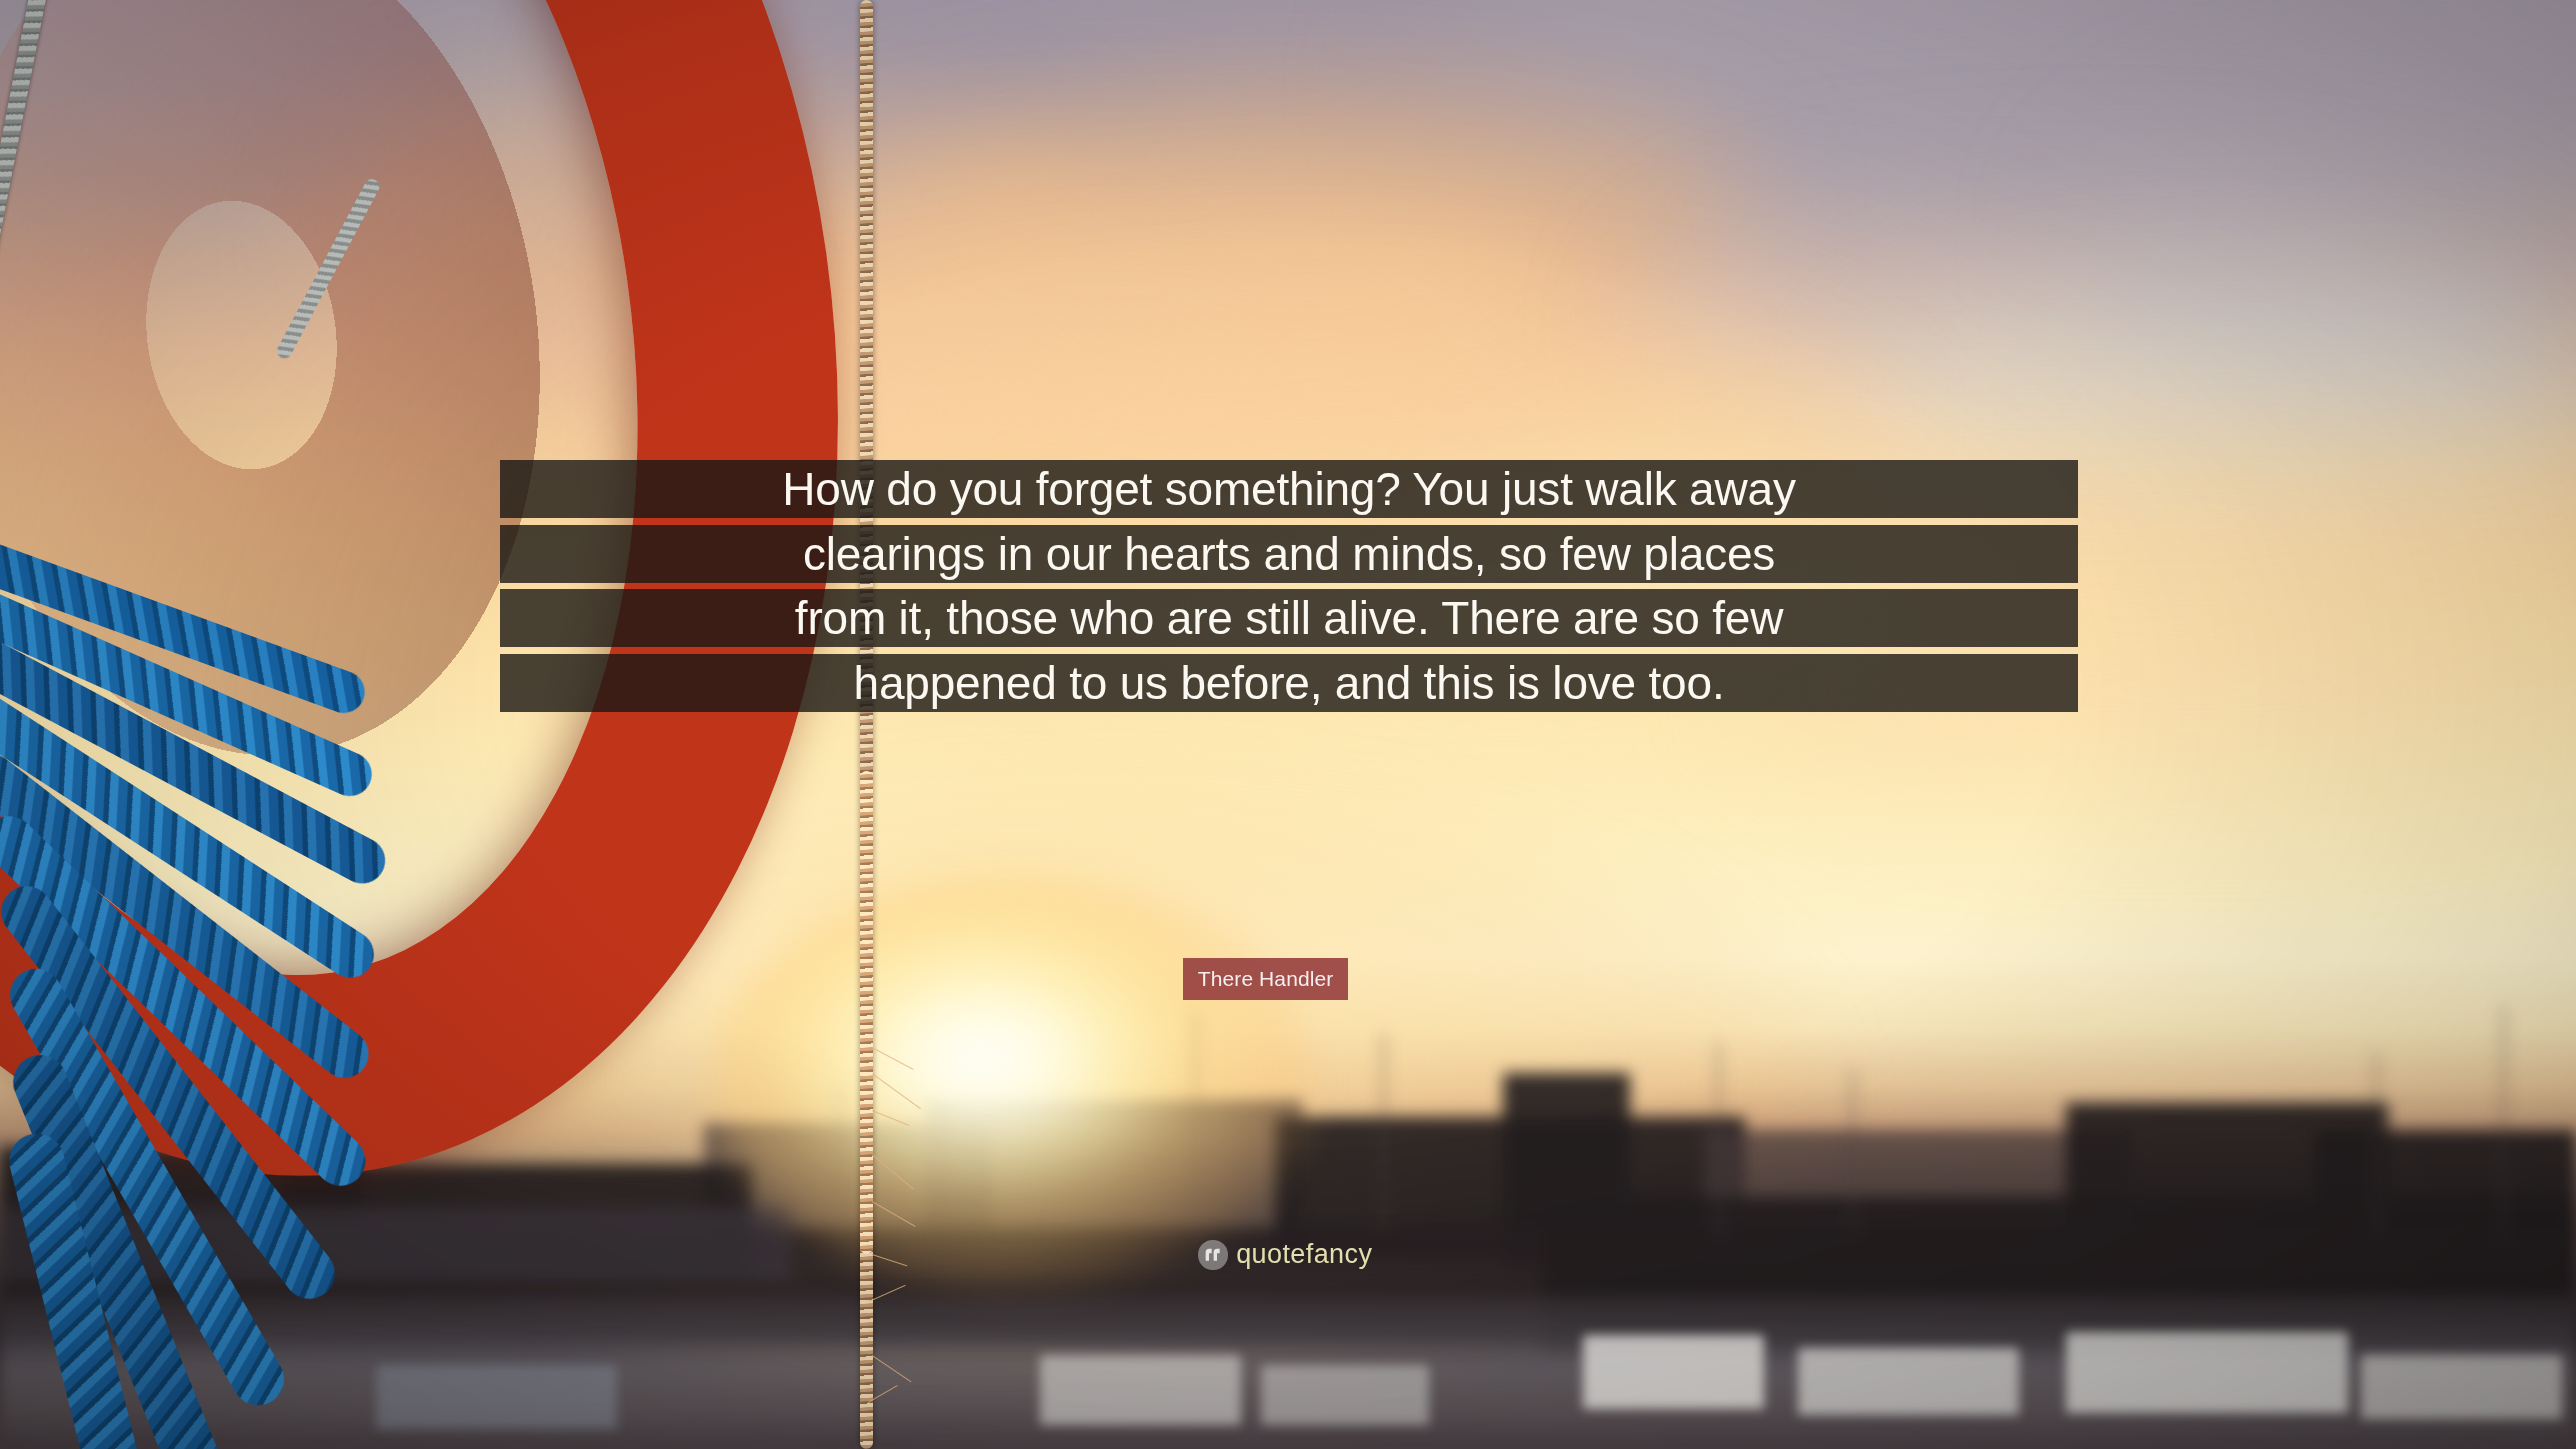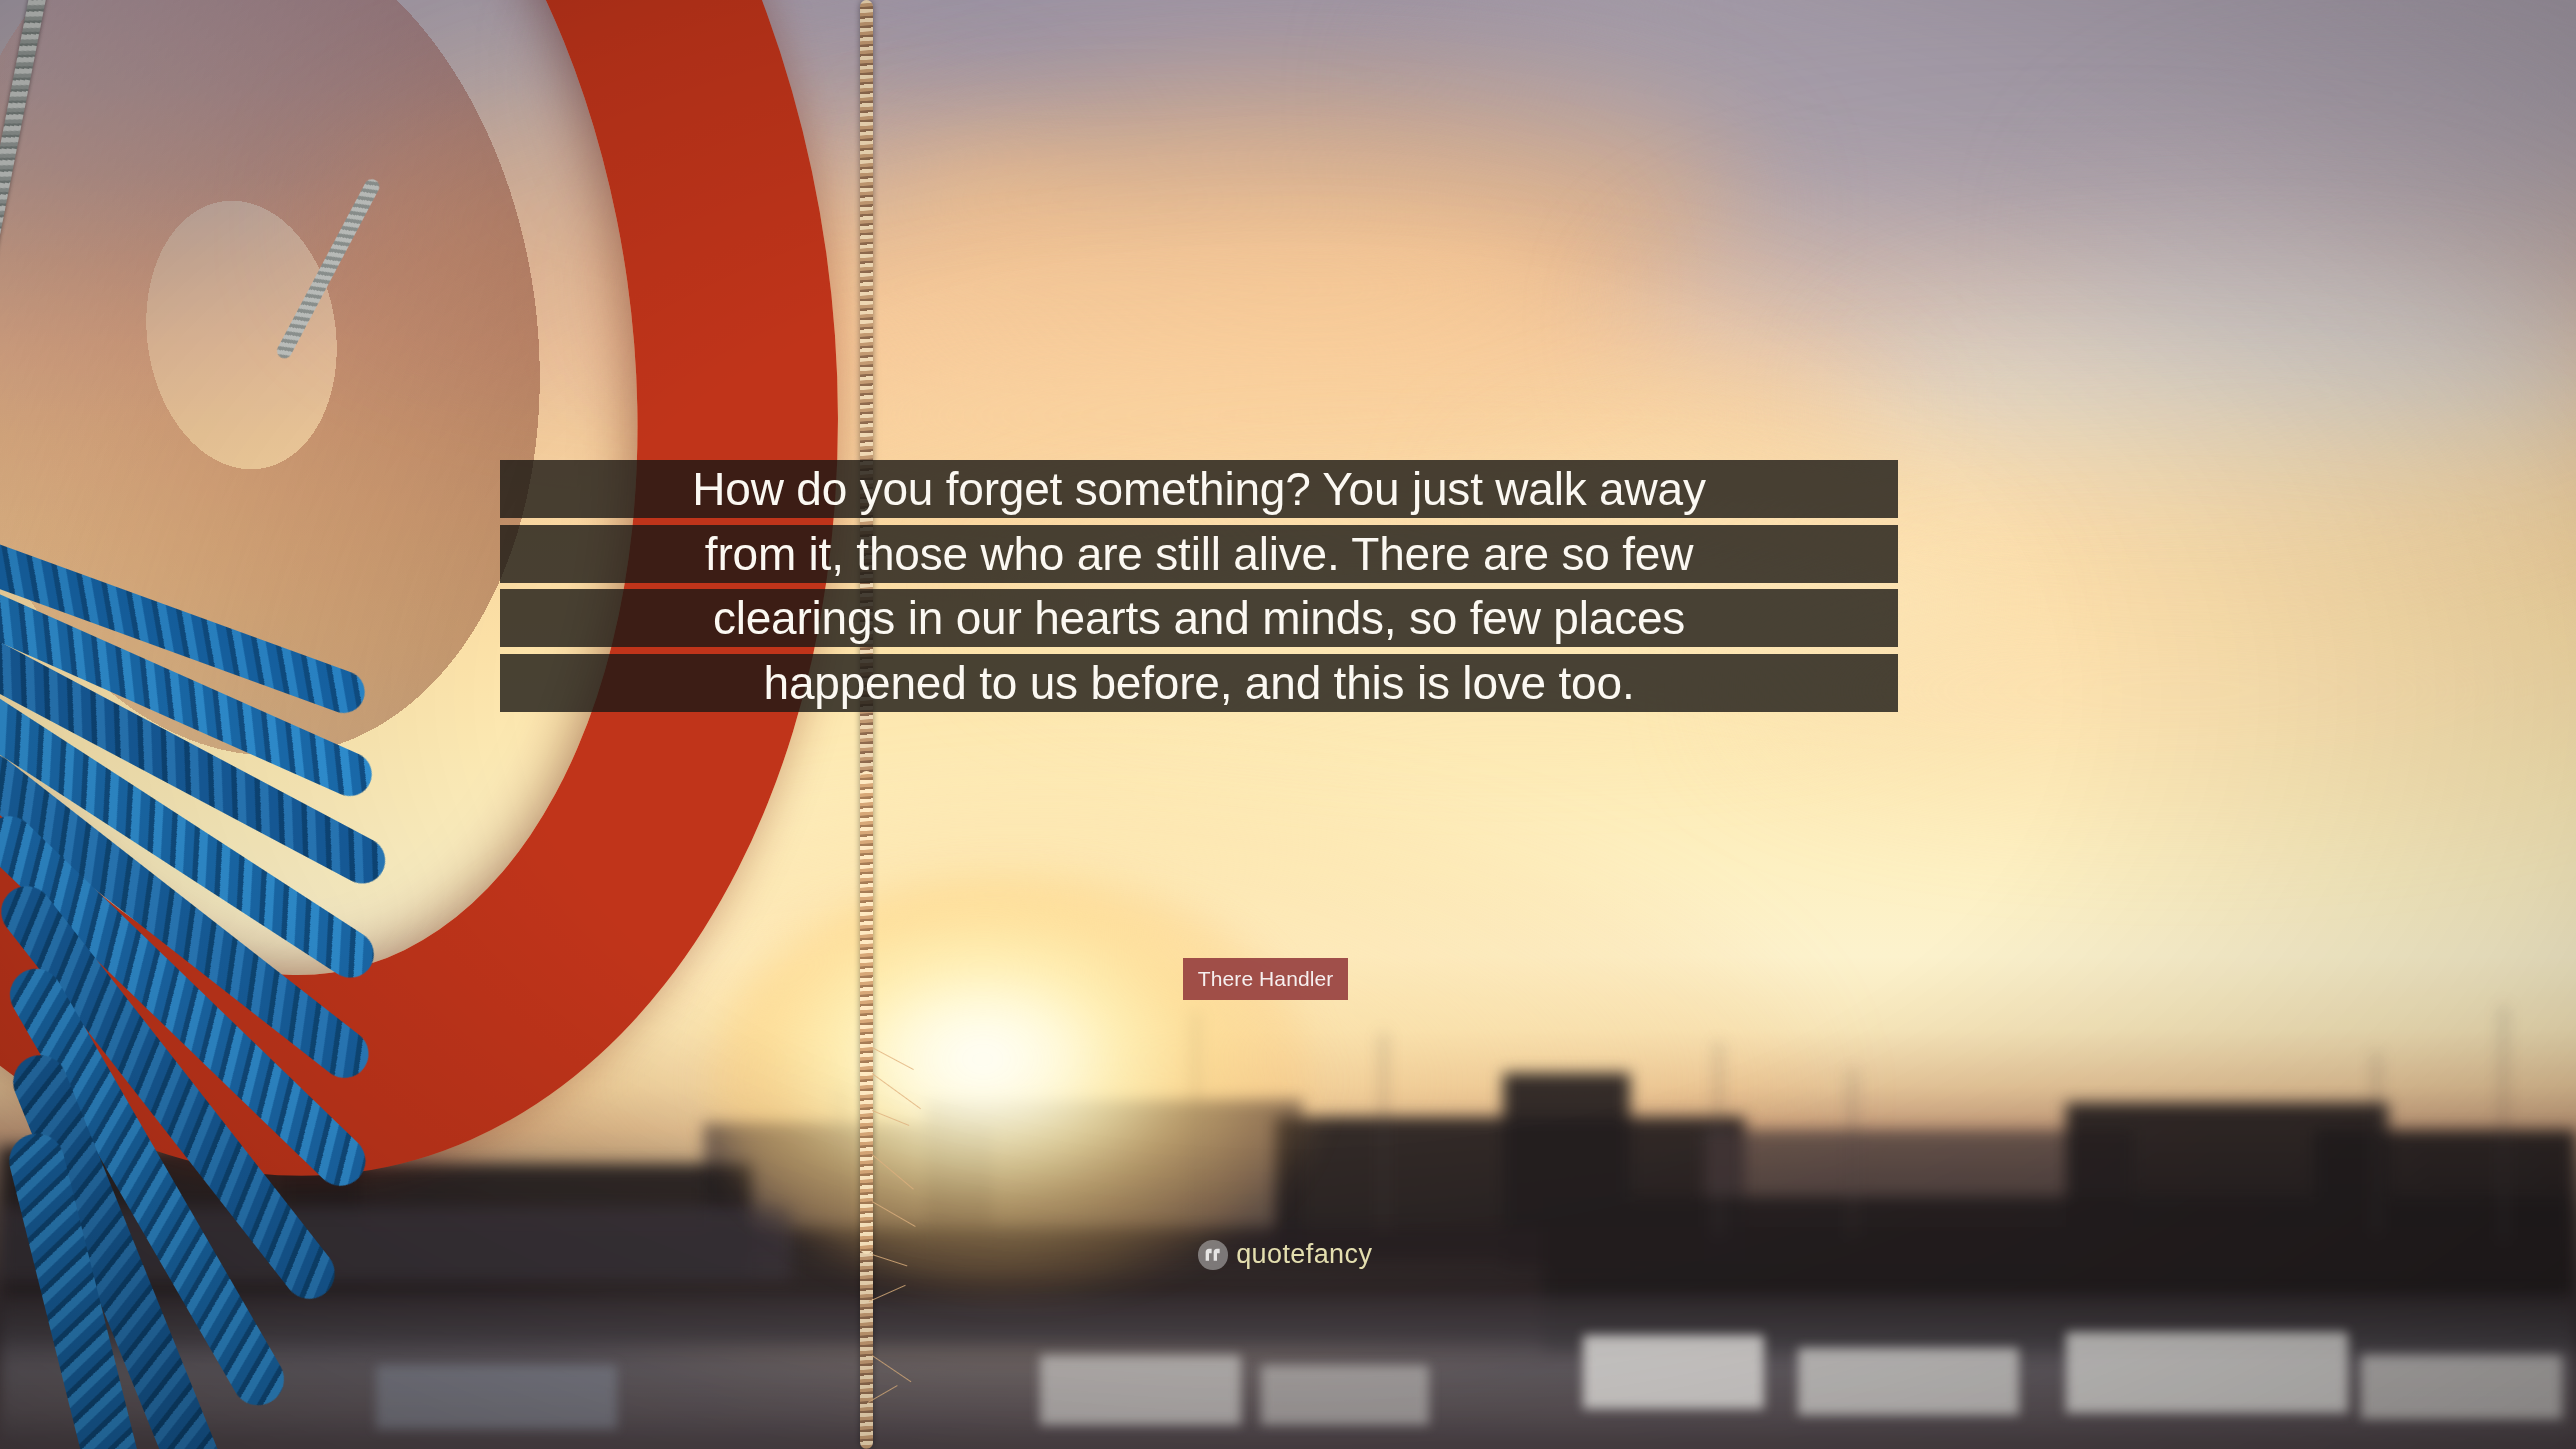--- a/index.html
+++ b/index.html
@@ -270,21 +270,21 @@
       rgba(0,0,0,0.10) 70%,
       rgba(0,0,0,0.26) 100%);
     pointer-events: none;
   }
 
   
   .quote-block {
     position: absolute;
     left: 500px;
     top: 460px;
-    width: 1398px;
+    width: 1578px;
   }
   .qline {
     display: block;
     background: rgba(26,24,20,0.80);
     color: #fbf8f2;
     font-size: 46px;
     line-height: 1.0;
     height: 58px;
     padding: 0 12px;
     margin-bottom: 6.7px;
@@ -436,22 +436,22 @@
       <div class="fray" style="left:869px; top:1301px; width:40px;  transform:rotate(-24deg);"></div>
       <div class="fray" style="left:872px; top:1355px; width:47px;  transform:rotate(34deg);"></div>
       <div class="fray" style="left:868px; top:1402px; width:34px;  transform:rotate(-30deg);"></div>
     </div>
 
     <div class="vignette"></div>
   </div>
 
   <div class="quote-block">
     <span class="qline">How do you forget something? You just walk away</span>
+    <span class="qline">clearings in our hearts and minds, so few places</span>
     <span class="qline">from it, those who are still alive. There are so few</span>
-    <span class="qline">clearings in our hearts and minds, so few places</span>
     <span class="qline">happened to us before, and this is love too.</span>
   </div>
 
   <div class="author">There Handler</div>
 
   <div class="watermark">
     <span class="wm-logo">
       <svg width="16" height="13.4" viewBox="0 0 24 20" aria-hidden="true">
         <path d="M1 19 V6 C1 3 3 1 6 1 H10 V8 H6 V19 Z" fill="#ffffff"></path>
         <path d="M13 19 V6 C13 3 15 1 18 1 H22 V8 H18 V19 Z" fill="#ffffff"></path>

